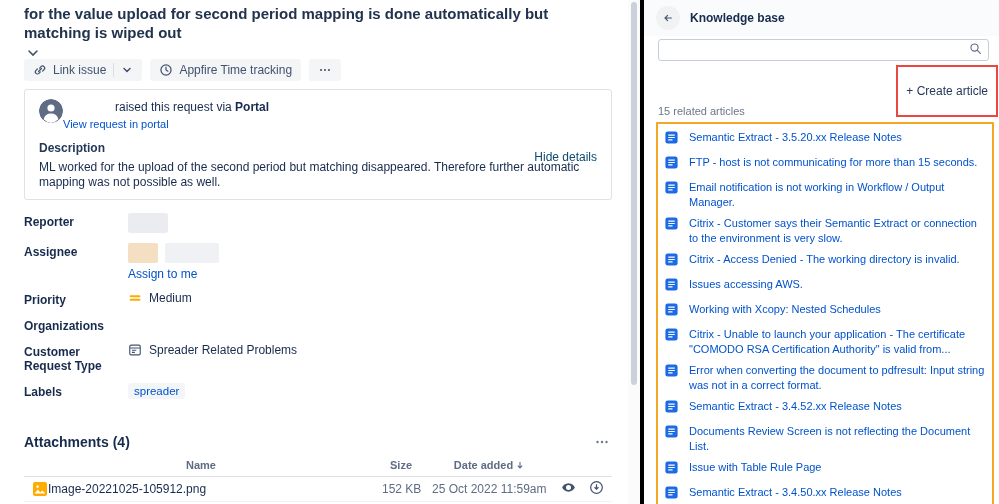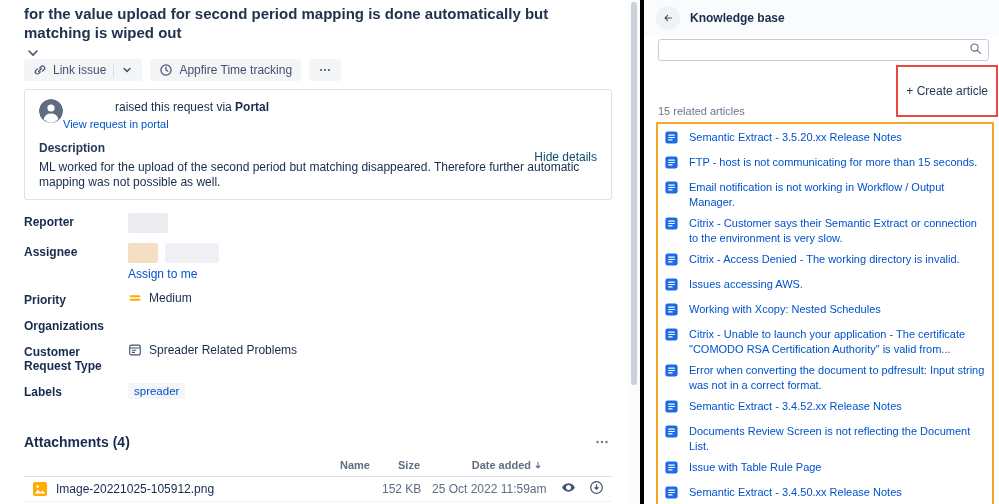--- a/index.html
+++ b/index.html
@@ -38,27 +38,27 @@
   .blur-g  { width:40px; height:20px; background:#EBECF0; }
   .blur-o  { width:30px; height:20px; background:#F4DFC2; }
   .blur-g2 { width:54px; height:20px; background:#F0F1F4; }
   .assign-link { display:block; margin-top:4px; font-size:12px; color:#0052CC; cursor:pointer; }
   .label-chip { background:#F4F5F7; border-radius:3px; padding:2px 6px; font-size:11.5px; color:#0052CC; cursor:pointer; }
 
   .attachments { margin-top:14px; position:relative; }
   .attach-title { font-size:14px; font-weight:700; color:#172B4D;margin-top:35px; }
   .attach-more { position:absolute; right:2px; top:0; cursor:pointer; }
   .attach-table { width:100%; border-collapse:collapse; margin-top:7px; table-layout:fixed; }
-  .attach-table th { text-align:right; font-size:11px; font-weight:600; color:#5E6C84;
+  .attach-table th { text-align:center; font-size:11px; font-weight:600; color:#5E6C84;
                      padding:2px 8px 5px; border-bottom:1px solid #DFE1E6; }
   .attach-table td { padding:3px 8px; border-bottom:1px solid #F1F2F4; font-size:12px; }
   th.col-name { width:auto; } th.col-size { width:50px; padding-left:4px; }
   th.col-date { width:122px; } th.col-actions { width:62px; }
   td.c-size, td.c-date { color:#5E6C84; padding-left:4px; white-space:nowrap; }
-  .name-cell { display:flex; align-items:center; gap:8px; color:#172B4D; white-space:nowrap; overflow:hidden;text-align:right; }
+  .name-cell { display:flex; align-items:center; color:#172B4D; white-space:nowrap; overflow:hidden;text-align:right; }
   .actions-cell { display:flex; gap:13px; justify-content:flex-end; }
   .actions-cell span { cursor:pointer; }
   .th-sort { display:inline-flex; align-items:center; gap:3px; cursor:pointer; }
 
   
   .vscroll { width:12px; flex:0 0 12px; background:#FBFBFC; position:relative; cursor:pointer; }
   .vscroll .thumb { position:absolute; top:2px; left:3px; width:6px; height:76%;
                     background:#CBD1DA; border-radius:3px; }
 
   

